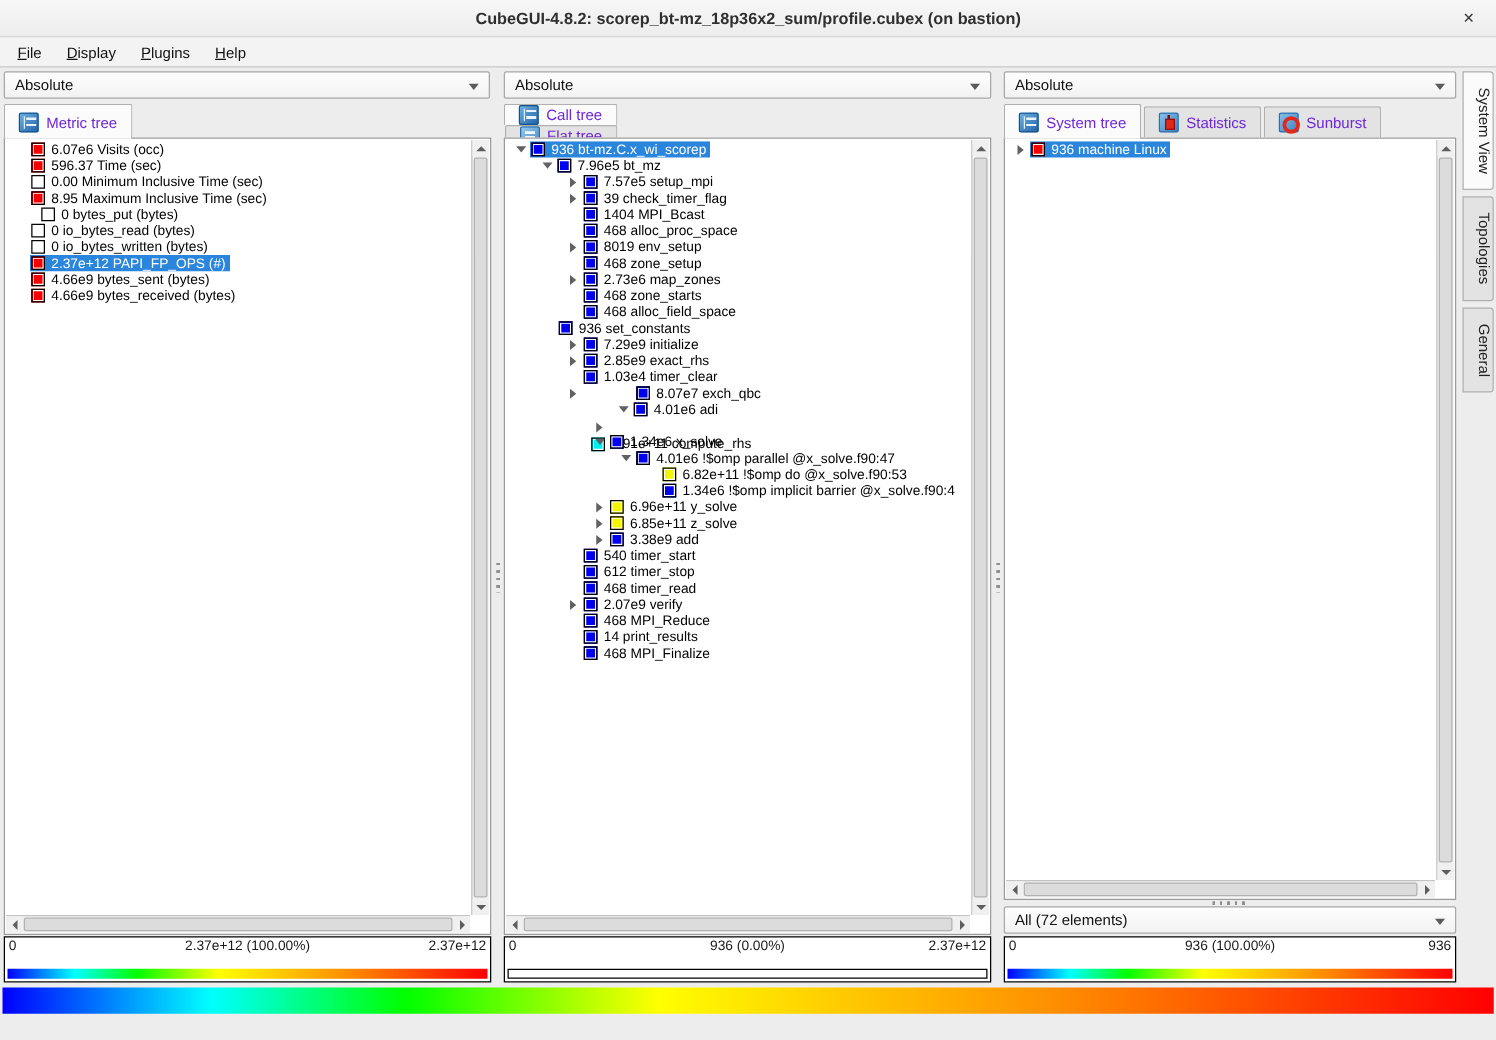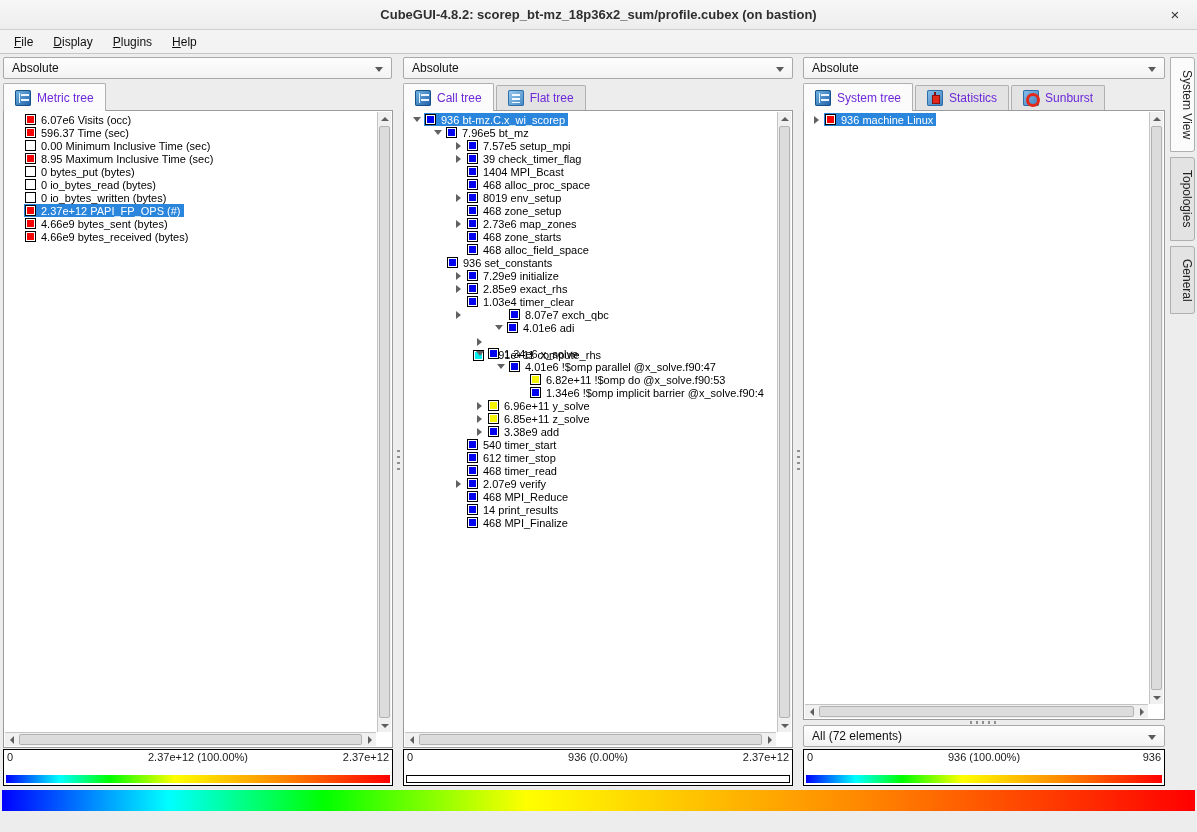--- a/index.html
+++ b/index.html
@@ -141,21 +141,21 @@
           <span class="txt">0.00 Minimum Inclusive Time (sec)</span>
         </span>
       </div>
       <div class="trow" style="padding-left: 4px;">
         <span class="exp none"></span>
         <span class="hl">
           <span class="sq" style="background: rgb(245, 0, 0);"></span>
           <span class="txt">8.95 Maximum Inclusive Time (sec)</span>
         </span>
       </div>
-      <div class="trow" style="padding-left: 4px;">
+      <div class="trow" style="padding-left: 12px;">
         <span class="exp none"></span>
         <span class="hl">
           <span class="sq" style="background: rgb(255, 255, 255);"></span>
           <span class="txt">0 bytes_put (bytes)</span>
         </span>
       </div>
       <div class="trow" style="padding-left: 4px;">
         <span class="exp none"></span>
         <span class="hl">
           <span class="sq" style="background: rgb(255, 255, 255);"></span>
@@ -206,21 +206,21 @@
   <span class="vl">0</span>
   <span class="vc">2.37e+12 (100.00%)</span>
   <span class="vr">2.37e+12</span>
   <div class="strip" style="background: linear-gradient(to right, rgb(0, 0, 255) 0%, rgb(0, 255, 255) 14%, rgb(0, 255, 0) 27%, rgb(255, 255, 0) 44%, rgb(255, 136, 0) 72%, rgb(255, 0, 0) 100%);"></div>
 </div>
 
 <div class="combo" style="left:403px;top:57px;width:390px;">
   <span>Absolute</span>
   <span class="carrow"></span>
 </div>
-<div class="tabbar" style="left:403px;top:83px;" id="tabbar-call">
+<div class="tabbar" style="left:403px;top:83px;flex-direction:column;" id="tabbar-call">
     <div class="tab active">
       <span class="icn icn-tree"></span>
       <span>Call tree</span>
     </div>
     <div class="tab">
       <span class="icn icn-list"></span>
       <span>Flat tree</span>
     </div>
   </div>
 <div class="treebox" style="left:403px;top:110px;width:390px;height:638px;">

